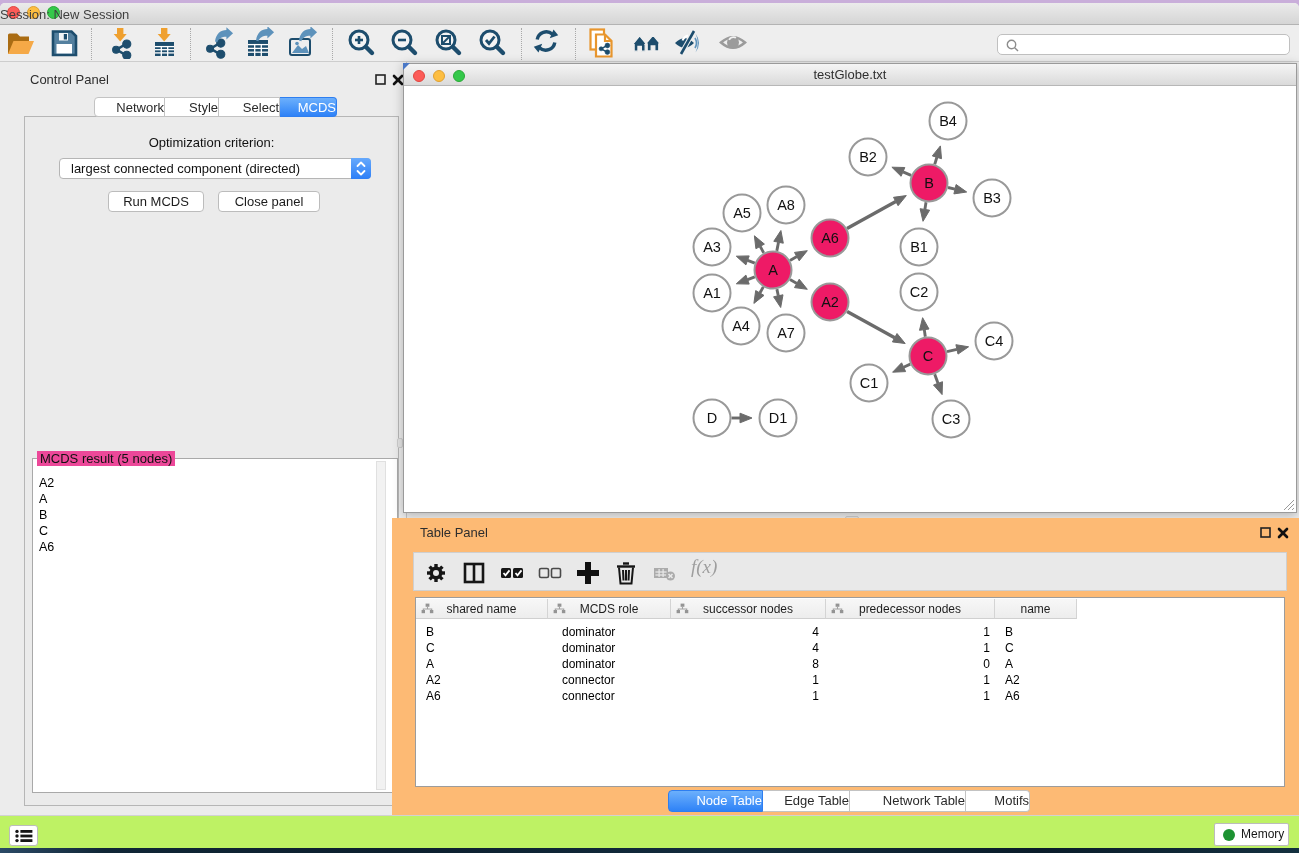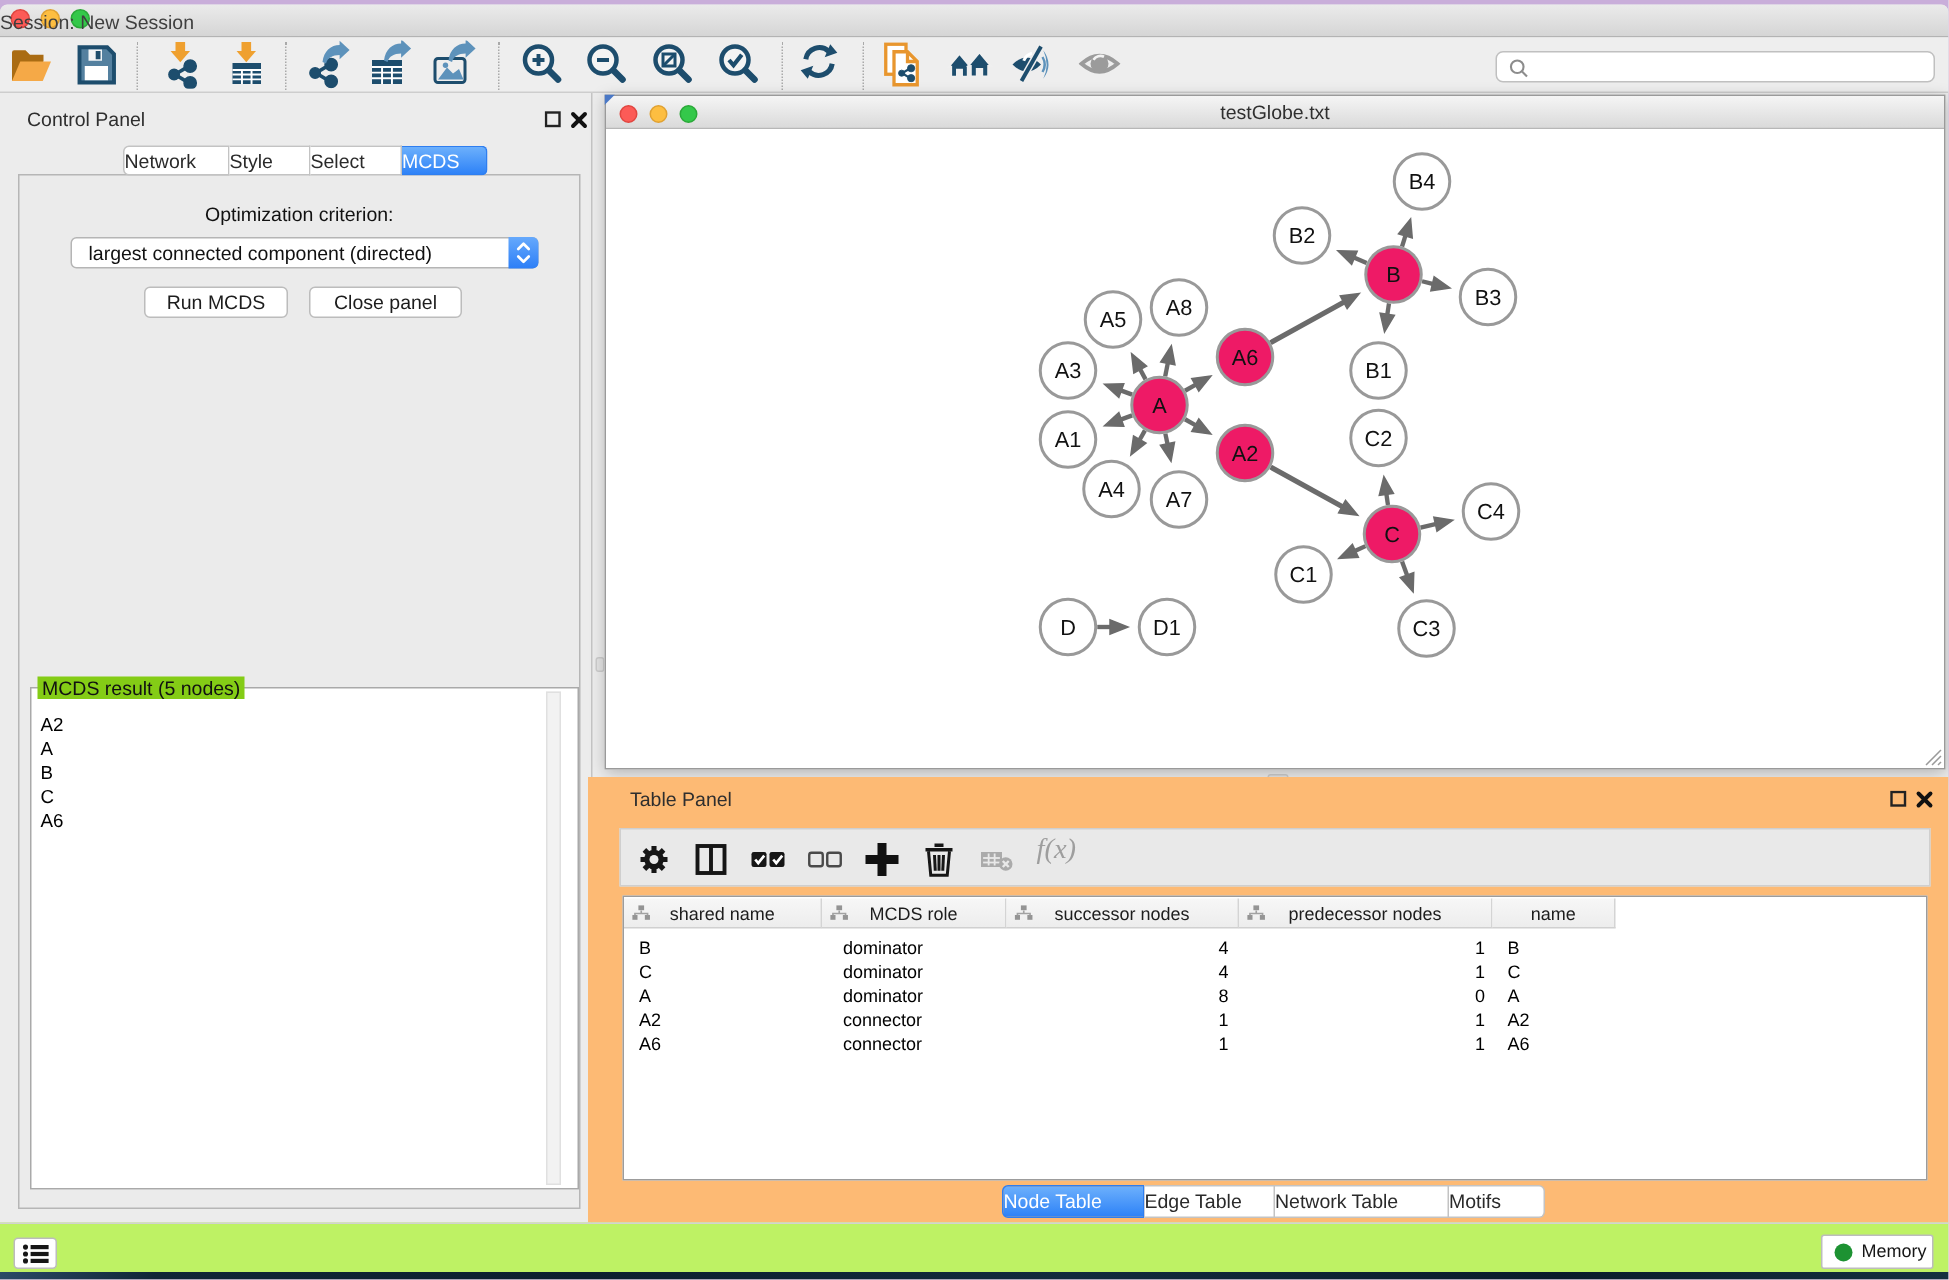--- a/index.html
+++ b/index.html
@@ -16,25 +16,25 @@
   font-size:13px; color:#3f3f3f; }
 .tl { position:absolute; top:3px; width:13px; height:13px; border-radius:50%; }
 
 #toolbar { position:absolute; left:0; top:22px; width:1299px; height:37px; background:#eeeeee;
   border-bottom:1px solid #cdcdcd; }
 .tbsep { position:absolute; top:3px; height:32px; width:0; border-left:1px dotted #a9a9a9; }
 .tbicon { position:absolute; top:2px; }
 #searchbox { position:absolute; left:997px; top:9px; width:293px; height:21px; background:#fff;
   border:1px solid #c0c0c0; border-radius:5px; }
 
-#controlpanel { position:absolute; left:4px; top:59px; width:391px; height:753px; background:#ececec; border-right:1px solid #c4c4c4;padding-left:12px; }
+#controlpanel { position:absolute; left:16px; top:59px; width:391px; height:753px; background:#ececec; border-right:1px solid #c4c4c4;padding-left:12px; }
 .paneltitle { font-size:13px; color:#2e2e2e; }
 .tabrow { position:absolute; display:flex; }
 .tab { height:20px; background:#ffffff; border:1px solid #c3c3c3; border-left:none;
-  font-size:13px; color:#2a2a2a; text-align:left; line-height:19px; }
+  font-size:13px; color:#2a2a2a; text-align:right; line-height:19px; }
 .tab.first { border-left:1px solid #c3c3c3; border-radius:4px 0 0 4px; }
 .tab.last { border-radius:0 4px 4px 0; }
 .tab.sel { background:linear-gradient(#6cb0fc,#2e82f7); border-color:#2e7ef0; color:#fff; }
 .btn { position:absolute; background:#ffffff; border:1px solid #bcbcbc; border-radius:4px;
   font-size:13px; color:#1c1c1c; text-align:center; }
 
 #netframe { position:absolute; left:403px; top:60px; width:894px; height:450px;
   background:#fff; border:1px solid #9a9a9a; box-shadow:0 2px 10px rgba(0,0,0,0.25);padding-left:43px; }
 #nettitle { position:absolute; left:0; top:0; right:0; height:22px;
   background:linear-gradient(#f5f5f5,#dadada); border-bottom:1px solid #b7b7b7; }
@@ -240,21 +240,21 @@
             <g stroke="#fff" stroke-width="1.8" fill="none" stroke-linecap="round" stroke-linejoin="round">
               <path d="M6.5 8 L10 4.5 L13.5 8"></path>
               <path d="M6.5 13 L10 16.5 L13.5 13"></path>
             </g>
           </svg></div>
       </div>
 <div style="position:absolute;left:8px;top:73px;width:375px;text-align:center;font-size:13px;color:#111">Optimization criterion:</div>
 <div class="btn" style="left:92px;top:129px;width:96px;height:21px;line-height:19px;">Run MCDS</div>
 <div class="btn" style="left:202px;top:129px;width:102px;height:21px;line-height:19px;">Close panel</div>
 <div style="position:absolute;left:16px;top:396px;width:366px;height:335px;border:1px solid #a9a9a9;background:#fff;">
-<div style="position:absolute;left:4px;top:-8px;background:#84cc16;padding:0 3px;font-size:13px;color:#111">MCDS result (5 nodes)</div>
+<div style="position:absolute;left:4px;top:-8px;background:#ec4899;padding:0 3px;font-size:13px;color:#111">MCDS result (5 nodes)</div>
 <div style="position:absolute;left:6px;top:16px;font-size:12.5px;color:#000;line-height:16px;">A2<br>A<br>B<br>C<br>A6</div>
 <div style="position:absolute;right:11px;top:2px;width:10px;height:329px;background:#f2f2f2;border:1px solid #e0e0e0;"></div>
 </div>
   </div>
   <div style="position:absolute;left:397px;top:435px;width:6px;height:10px;background:#e3e3e3;border:1px solid #cccccc;border-radius:2px;"></div>
 <div style="position:absolute;left:845px;top:513px;width:14px;height:6px;background:#e3e3e3;border:1px solid #cccccc;border-radius:2px;"></div>
 <div id="netframe">
     <div id="nettitle">
       <div class="tl" style="left:9px; top:6px; width:12px; height:12px; background:#fc5b57; border:0.5px solid #e14640;"></div>
       <div class="tl" style="left:29px; top:6px; width:12px; height:12px; background:#fdbe41; border:0.5px solid #e0a131;"></div>

